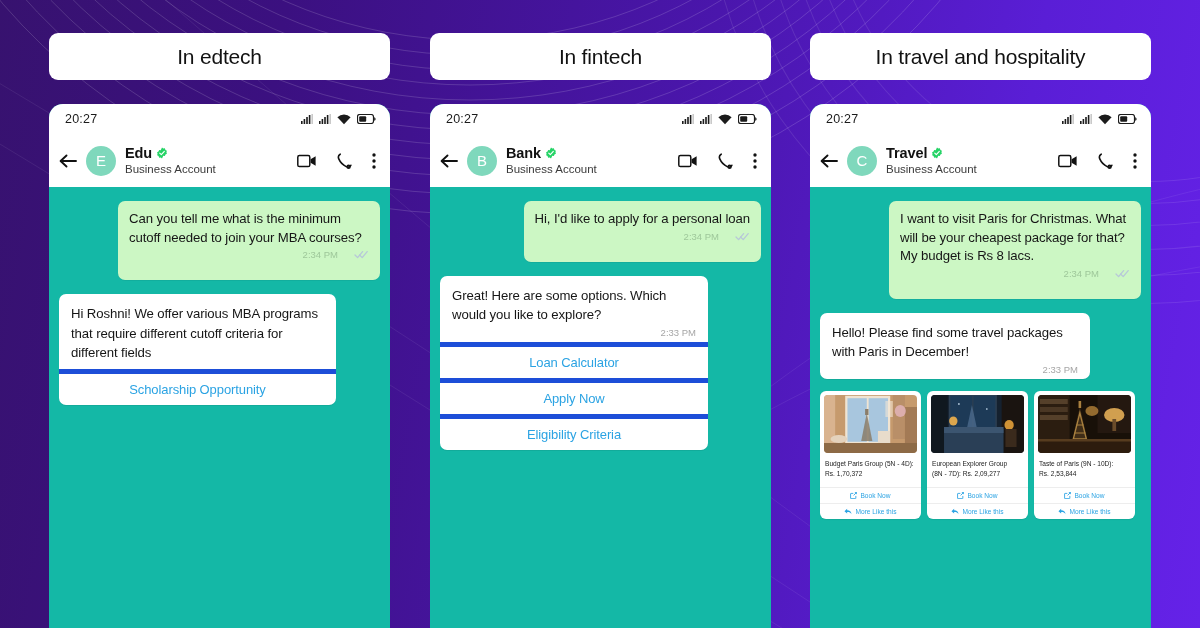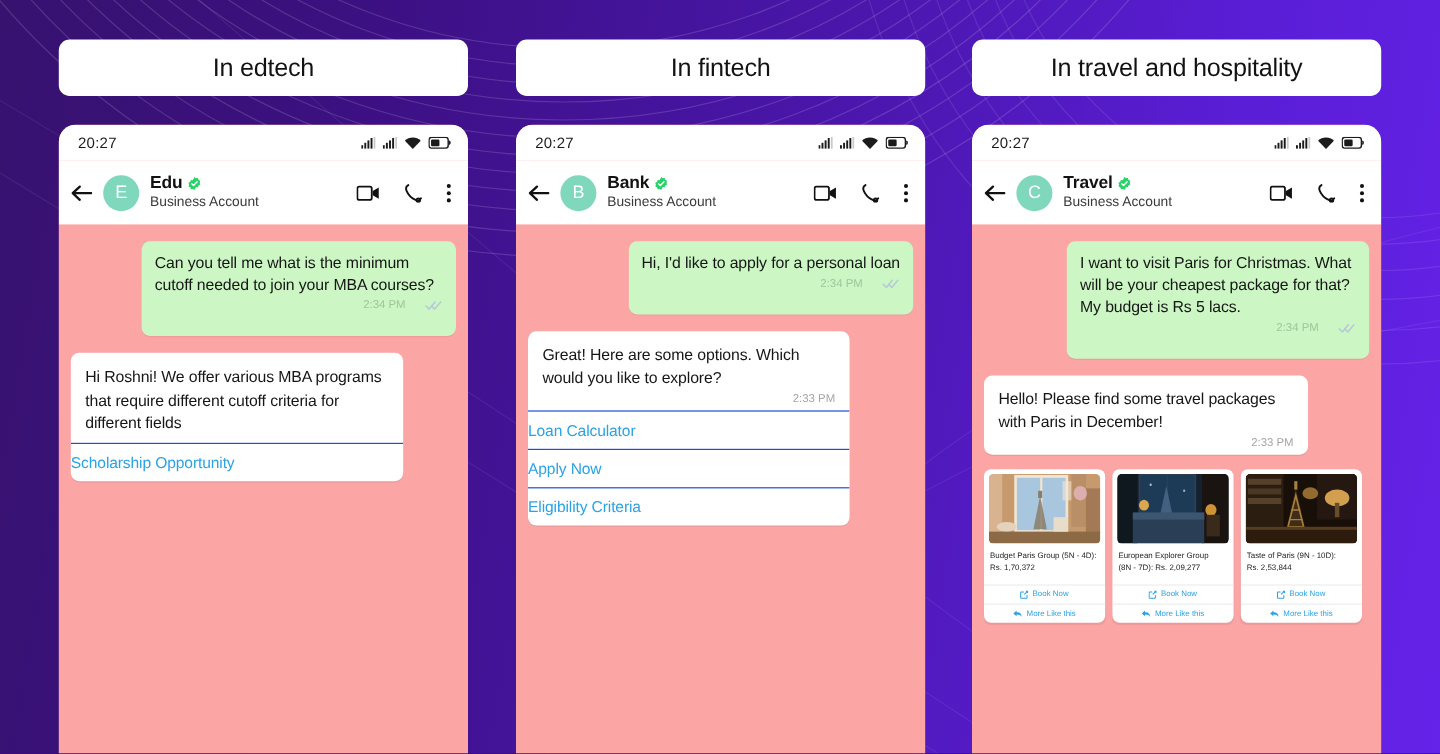--- a/index.html
+++ b/index.html
@@ -30,21 +30,21 @@
     position:absolute; top:33px; left:0; width:341px; height:47px;
     background:#ffffff; border-radius:9px;
     display:flex; align-items:center; justify-content:center;
   }
   .title-card span {
     font-size:21px; color:#121212; letter-spacing:-0.2px; font-weight:400;
   }
 
   .phone {
     position:absolute; top:104px; left:0; width:341px; height:524px;
-    background:#fca5a5;
+    background:#14b8a6;
     border-radius:14px 14px 0 0;
     overflow:hidden;
   }
 
   
   .statusbar {
     height:30px; background:#ffffff;
     display:flex; align-items:center; justify-content:space-between;
     padding:0 14px 0 16px;
   }
@@ -98,22 +98,22 @@
     box-shadow:0 1px 0.5px rgba(0,0,0,0.07);
   }
   .card-in .body { padding:10px 12px 4px 12px; }
   .card-in .body .txt {
     font-size:13.2px; color:#161616; line-height:1.45; letter-spacing:-0.1px;
   }
   .card-in .body .time {
     display:block; text-align:right; font-size:9.5px; color:#a6a6a6; margin-top:3px;
   }
   .btn-row {
-    border-top:1px solid #1d4ed8;
-    padding:8px 0;
+    border-top:5px solid #1d4ed8;
+    text-align:center; padding:8px 18px;
     font-size:13px; color:#2ba3e3; letter-spacing:-0.1px;
   }
 
   
   .c1 .bubble-out { max-width:262px; }
   .c1 .card-in { width:277px; }
 
   
   .c2 .bubble-out { max-width:270px; }
   .c2 .card-in { width:268px; }
@@ -457,21 +457,21 @@
               <circle cx="2" cy="8" r="1.7" fill="#111"></circle>
               <circle cx="2" cy="14" r="1.7" fill="#111"></circle>
           </svg>
         </div>
       </div>
 
       <div class="chat-body">
 
         <div class="row-out">
           <div class="bubble-out">
-            <div class="txt">I want to visit Paris for Christmas. What will be your cheapest package for that? My budget is Rs 5 lacs.</div>
+            <div class="txt">I want to visit Paris for Christmas. What will be your cheapest package for that? My budget is Rs 8 lacs.</div>
             <div class="meta-out">
               <span class="time">2:34 PM</span>
               <svg class="ticks" width="15" height="9" viewBox="0 0 15 9">
                 <path d="M1 5 L3.6 7.6 L8.6 1.6" fill="none" stroke="#b7c8d8" stroke-width="1.3" stroke-linecap="round" stroke-linejoin="round"></path>
                 <path d="M5.6 5 L8.2 7.6 L13.2 1.6" fill="none" stroke="#b7c8d8" stroke-width="1.3" stroke-linecap="round" stroke-linejoin="round"></path>
               </svg>
             </div>
           </div>
         </div>
 

